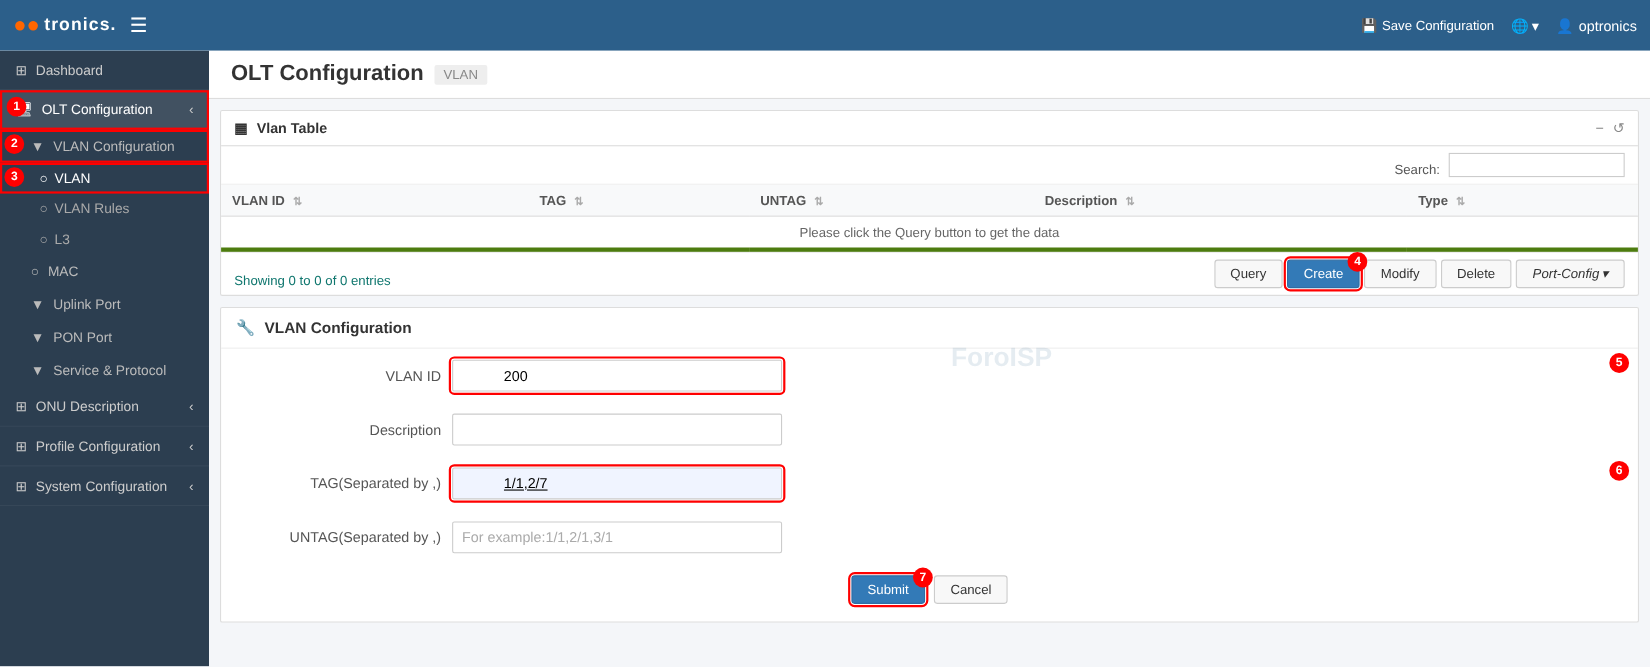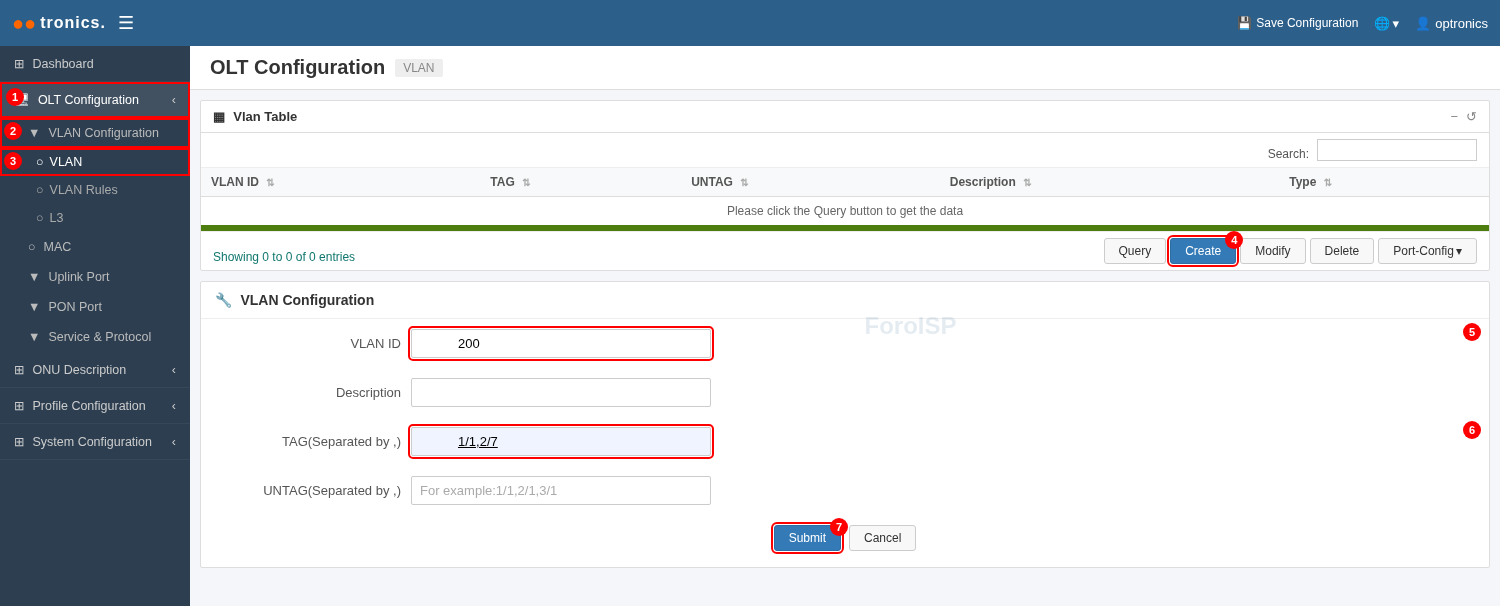--- a/index.html
+++ b/index.html
@@ -102,29 +102,29 @@
       align-items: flex-end;
       justify-content: flex-end;
       gap: 8px;
       border-bottom: 1px solid #eee;
     }
     .search-label { font-size: 12px; color: #555; }
     .search-input { border: 1px solid #ccc; padding: 3px 6px; font-size: 12px; width: 160px; }
     table { width: 100%; border-collapse: collapse; font-size: 12px; }
     th { background: #f8f9fa; padding: 7px 10px; text-align: left; border-bottom: 1px solid #ddd; color: #555; font-weight: 600; white-space: nowrap; }
     th .sort-arrows { margin-left: 4px; color: #aaa; font-size: 10px; }
-    td { padding: 7px 10px; border-bottom: 6px solid #4d7c0f; color: #555; }
+    td { padding: 7px 10px; border-bottom: 4px solid #4d7c0f; color: #555; }
     .table-info-row td { text-align: center; color: #666; }
     .table-footer { padding: 6px 12px; display: flex; align-items: center; justify-content: space-between; border-top: 1px solid #eee; }
     .entries-info { font-size: 12px; color: #0f766e; margin-top: 12px; }
     .table-actions { display: flex; gap: 4px; align-items: center; }
     .btn { padding: 5px 14px; font-size: 12px; cursor: pointer; border: 1px solid #ccc; background: #f8f8f8; border-radius: 3px; color: #333; }
     .btn-primary { background: #337ab7; color: white; border-color: #2e6da4; }
     .btn-highlighted { outline: 2px solid red; outline-offset: 1px; }
-    .btn-with-arrow { display: flex; align-items: center; gap: 2px; }
+    .btn-with-arrow { display: flex; align-items: center; gap: 2px; font-style: italic; }
 
     
     .form-card {
       background: white;
       margin: 0 10px 10px 10px;
       border: 1px solid #ddd;
       border-radius: 2px;
       padding-bottom: 16px;
     }
     .form-card-header {

